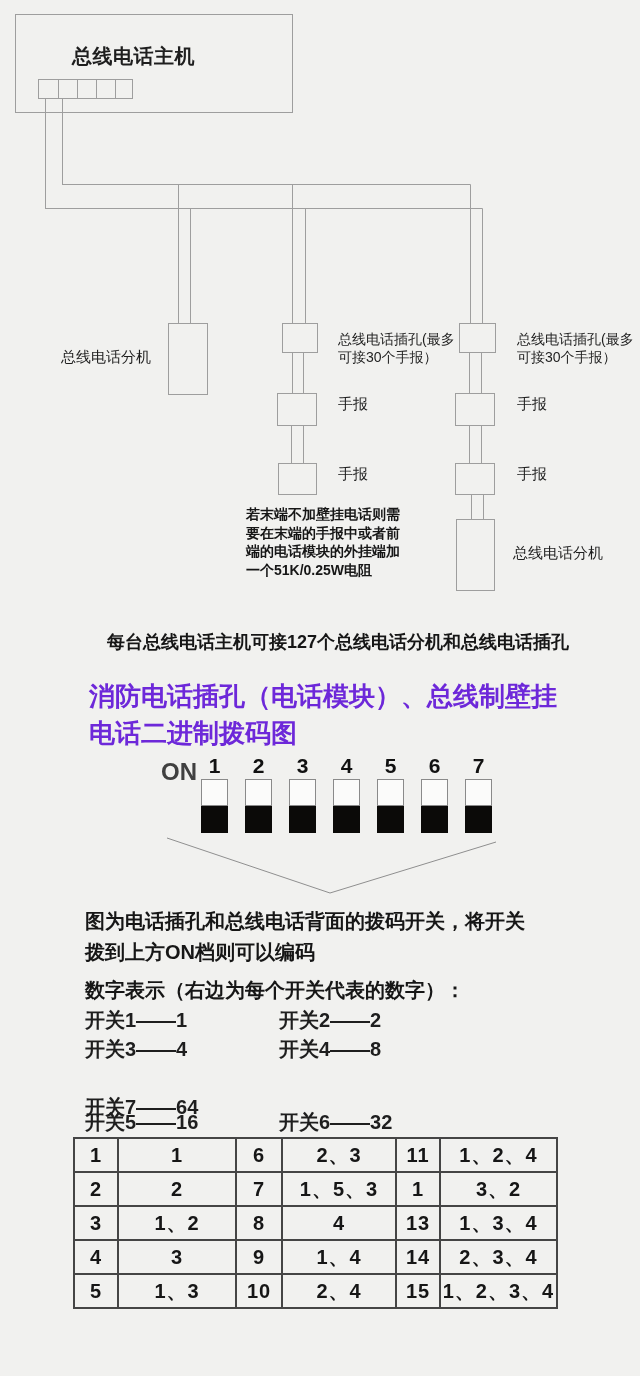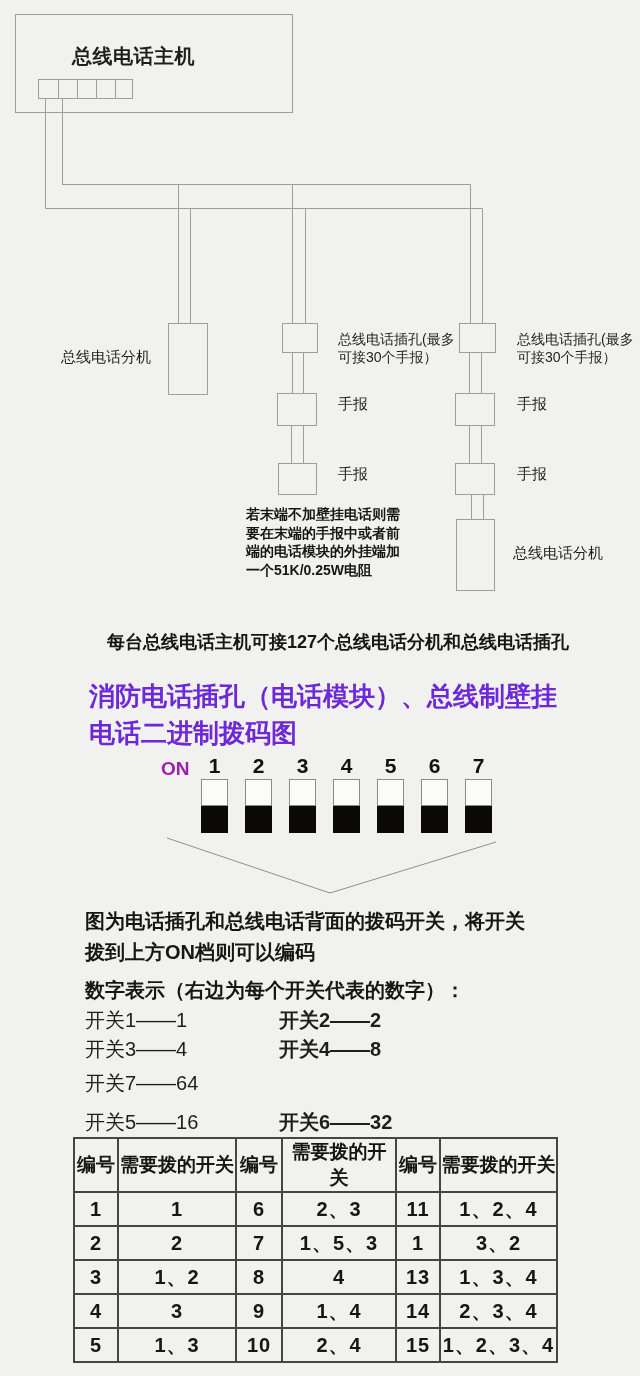--- a/index.html
+++ b/index.html
@@ -74,28 +74,28 @@
     color:#161616;
   }
   .digits-heading{
     position:absolute;
     font-size:20px;
     font-weight:bold;
     color:#161616;
     white-space:nowrap;
   }
   .map-row{position:absolute;height:26px;width:480px;}
-  .map-row .c1{position:absolute;left:0;font-size:20px;font-weight:normal;white-space:nowrap;}
+  .map-row .c1{position:absolute;left:0;font-size:20px;font-weight:bold;white-space:nowrap;}
   .map-row .c2{position:absolute;left:194px;font-size:20px;font-weight:bold;white-space:nowrap;}
   
   .on-label{
     position:absolute;
-    font-size:19px;
-    font-weight:bold;
-    color:#a21caf;
+    font-size:24px;
+    font-weight:bold;
+    color:#404040;
   }
   .dip-unit{position:absolute;top:779px;width:27px;height:54px;}
   .dip-num{
     position:absolute;top:-25px;left:-7px;width:41px;
     text-align:center;font-size:21px;font-weight:bold;color:#111;
   }
   .dip-white{
     position:absolute;top:0;left:0;width:27px;height:27px;
     border:1px solid #8a8a8a;background:#fbfbfa;box-sizing:border-box;
   }
@@ -242,43 +242,35 @@
   <span class="c2">开关2——2</span>
 </div>
 <div class="map-row" style="left:85px;top:1036px;">
   <span class="c1">开关3——4</span>
   <span class="c2">开关4——8</span>
 </div>
 <div class="map-row" style="left:85px;top:1065px;margin-top:44px;">
   <span class="c1">开关5——16</span>
   <span class="c2">开关6——32</span>
 </div>
-<div class="map-row" style="left:85px;top:1070px;">
+<div class="map-row" style="left:85px;top:1094px;">
   <span class="c1">开关7——64</span>
   <span class="c2"></span>
 </div>
 
 <table class="code">
   <colgroup>
     <col style="width:44px">
       <col style="width:118px">
     <col style="width:46px">
       <col style="width:114px">
     <col style="width:44px">
       <col style="width:117px">
   </colgroup>
   <tbody>
-      <tr>
-    <th>编号</th>
-    <th>需要拨的开关</th>
-    <th>编号</th>
-    <th>需要拨的开关</th>
-    <th>编号</th>
-    <th>需要拨的开关</th>
-  </tr>
   <tr>
     <td>1</td>
     <td>1</td>
     <td>6</td>
     <td>2、3</td>
     <td>11</td>
     <td>1、2、4</td>
   </tr>
   <tr>
     <td>2</td>

